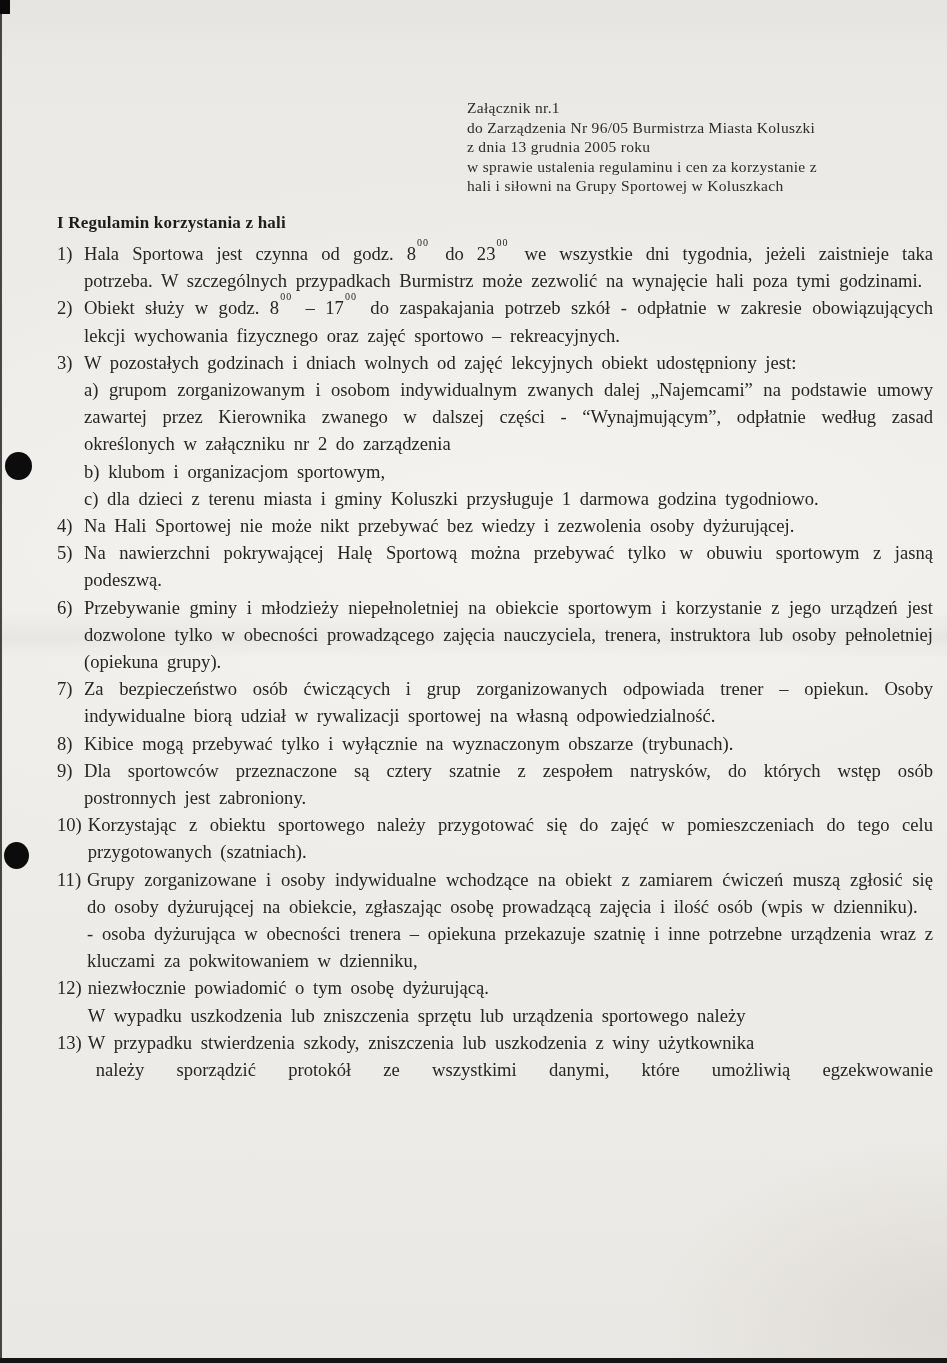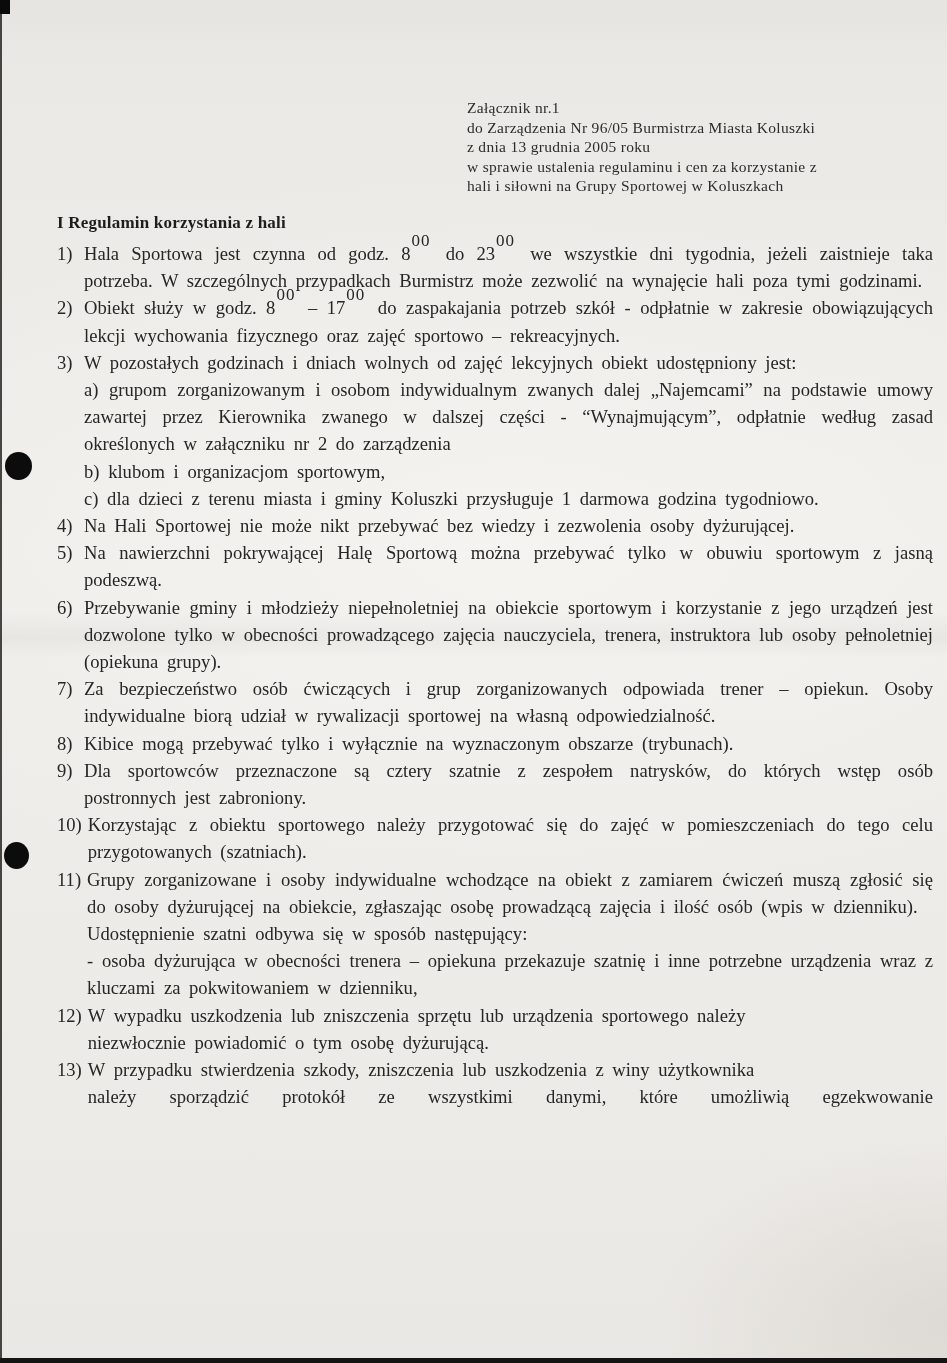--- a/index.html
+++ b/index.html
@@ -38,22 +38,22 @@
   
   .body-list{
     position:absolute;left:57px;top:240px;width:876px;
     font-size:18.6px;line-height:27.2px;word-spacing:4px;color:#262626;
   }
   .item{display:flex;align-items:flex-start;}
   .item .marker{min-width:21px;padding-right:6px;white-space:nowrap;}
   .item .content{flex:1;text-align:justify;}
   .item .content.left{text-align:left;}
   .para{text-align:inherit;}
-  .para.stretch{text-align:justify;text-align-last:justify;}
-  sup{font-size:17px;position:relative;top:-7px;line-height:0;letter-spacing:1px;margin:0 3px 0 1px;}
+  .para.stretch{text-align:justify;text-align-last:justify;margin-left:8px;}
+  sup{font-size:10px;position:relative;top:-7px;line-height:0;letter-spacing:1px;margin:0 3px 0 1px;}
 </style>
 </head>
 <body>
 
 <div class="page">
 
   <div class="fold-shade"></div>
 
   <div class="header-block">
     <div>Załącznik nr.1</div>
@@ -126,29 +126,28 @@
       <div class="item">
         <span class="marker">10)</span>
         <div class="content">
           <div class="para">Korzystając z obiektu sportowego należy przygotować się do zajęć w pomieszczeniach do tego celu przygotowanych (szatniach).</div>
         </div>
       </div>
       <div class="item">
         <span class="marker">11)</span>
         <div class="content">
           <div class="para">Grupy zorganizowane i osoby indywidualne wchodzące na obiekt z zamiarem ćwiczeń muszą zgłosić się do osoby dyżurującej na obiekcie, zgłaszając osobę prowadzącą zajęcia i ilość osób (wpis w dzienniku).</div>
-          <div class="para">Udostępnienie szatni odbywa się w sposób następujący:</div>
           <div class="para">- osoba dyżurująca w obecności trenera – opiekuna przekazuje szatnię i inne potrzebne urządzenia wraz z kluczami za pokwitowaniem w dzienniku,</div>
         </div>
       </div>
       <div class="item">
         <span class="marker">12)</span>
         <div class="content left">
+          <div class="para">niezwłocznie powiadomić o tym osobę dyżurującą.</div>
           <div class="para">W wypadku uszkodzenia lub zniszczenia sprzętu lub urządzenia sportowego należy</div>
-          <div class="para">niezwłocznie powiadomić o tym osobę dyżurującą.</div>
         </div>
       </div>
       <div class="item">
         <span class="marker">13)</span>
         <div class="content left">
           <div class="para">W przypadku stwierdzenia szkody, zniszczenia lub uszkodzenia z winy użytkownika</div>
           <div class="para stretch">należy sporządzić protokół ze wszystkimi danymi, które umożliwią egzekwowanie</div>
         </div>
       </div>
     </div>

